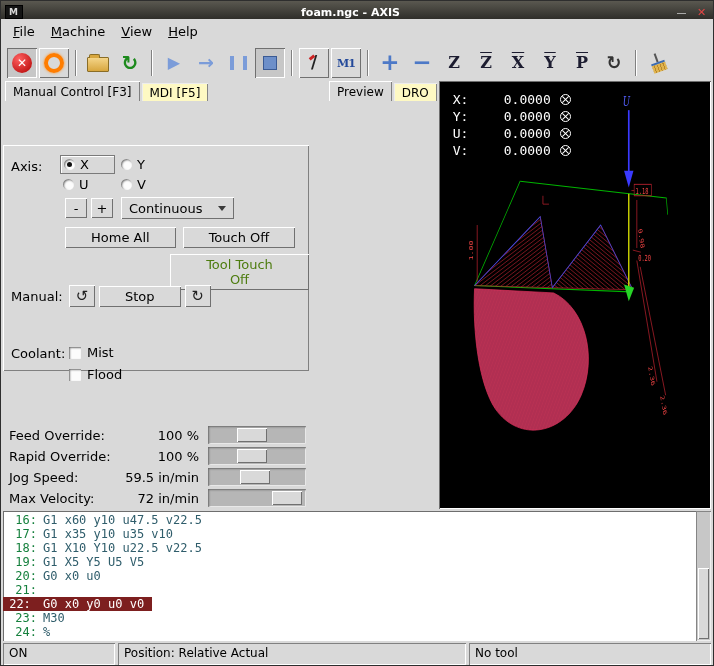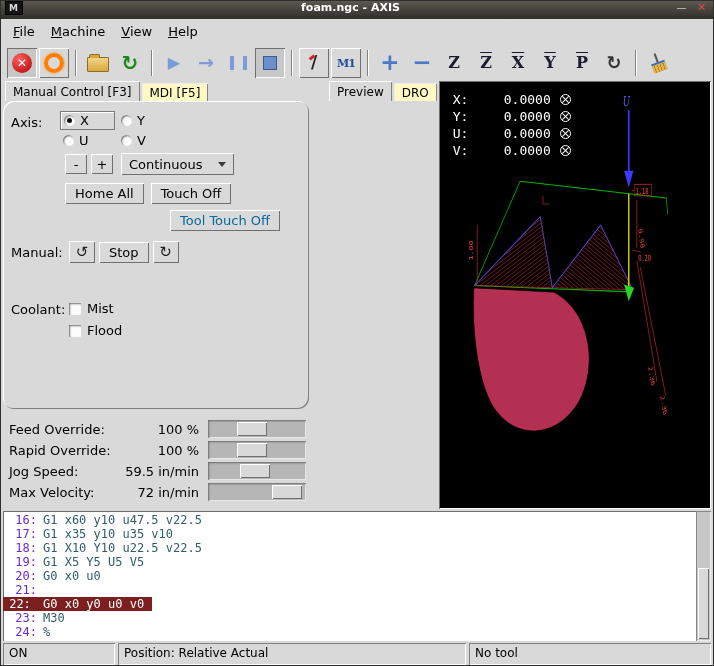--- a/index.html
+++ b/index.html
@@ -3,21 +3,21 @@
 <meta charset="utf-8">
 <style>
   html,body { margin:0; padding:0; background:#9a9a9a; }
   .window {
     width:714px; height:666px; box-sizing:border-box;
     background:#d9d9d9; border:1px solid #2e2e2e; position:relative;
     font-family:"DejaVu Sans","Liberation Sans",sans-serif; font-size:13px; color:#000;
     overflow:hidden;
   }
   
-  .titlebar { height:18px; background:linear-gradient(#5a5850,#2f2e2a); display:flex; align-items:flex-start; padding:0 4px; }
+  .titlebar { height:18px; background:linear-gradient(#5a5850,#2f2e2a); display:flex; align-items:flex-end; padding:0 4px; }
   .win-icon { width:16px; height:12px; background:#141414; border:1px solid #000; margin-right:4px; position:relative; flex:none; }
   .win-icon::after { content:'M'; position:absolute; left:3px; top:0; color:#d8d8d8; font-size:9px; font-weight:bold; line-height:12px; }
   .title { flex:1; text-align:center; color:#fff; font-size:11px; font-weight:bold; }
   .win-btns { display:flex; gap:5px; align-items:center; flex:none; }
   .win-btn { width:15px; height:13px; text-align:center; line-height:13px; font-size:10px; color:#c9c9c9; }
   .win-btn.close { color:#e04545; font-weight:bold; font-size:11px; }
   
   .menubar { height:25px; display:flex; align-items:center; padding:0 4px; }
   .menu-item { padding:3px 8px; }
   .accel { text-decoration:underline; }
@@ -50,35 +50,35 @@
   .ic-broom { width:20px; height:20px; position:relative; transform:rotate(-20deg); }
   .ic-broom::before { content:''; position:absolute; left:9px; top:0; width:2px; height:9px; background:#555; }
   .ic-broom::after { content:''; position:absolute; left:3px; top:9px; width:14px; height:8px; background:repeating-linear-gradient(90deg,#e0b44e 0 2px,#b8872c 2px 3px); border-top:2px solid #3a6ab0; }
   .ic-ccw::after { content:'\21BA'; font-size:15px; color:#222; }
   .ic-cw::after  { content:'\21BB'; font-size:15px; color:#222; }
   
   .main { height:428px; display:flex; padding:0 2px; }
   .tabs { display:flex; height:20px; padding-left:2px; }
   .tab { padding:3px 8px 0 8px; font-size:12px; background:#fef9c3; box-shadow:inset 1px 1px 0 #ededed, inset -1px 0 0 #858585; margin-right:2px; margin-top:2px; height:18px; box-sizing:border-box; }
   .tab.active { background:#d9d9d9; margin-top:0; height:20px; padding-top:4px; box-shadow:inset 1px 1px 0 #fff, inset -1px 0 0 #808080; }
-  .left { width:306px; flex:none; display:flex; flex-direction:column; }
+  .left { width:306px; flex:none; display:flex; flex-direction:column;gap:44px; }
   .panel { background:#d9d9d9; box-shadow:inset 1px 1px 0 #fff, inset -1px -1px 0 #808080; }
-  .manual-panel { height:308px; position:relative;border-radius:11px; }
+  .manual-panel { height:308px; position:relative; }
   .lbl { display:inline-block; }
   .axis-row { position:absolute; top:12px; left:8px; display:flex; }
   .axis-row .lbl { width:52px; padding-top:2px; }
   .axis-grid { display:grid; grid-template-columns:58px 58px; row-gap:5px; }
   .axis-opt { display:flex; align-items:center; gap:5px; }
   .boxed-opt { border:1px solid #7a7a7a; box-shadow:inset 1px 1px 0 #fff; padding:0 8px 0 3px; margin:-2px 6px -2px -3px; }
   .radio { width:11px; height:11px; border-radius:50%; background:#fcfcfc; box-shadow:inset 1px 1px 2px #6f6f6f, inset -1px -1px 1px #fff; position:relative; flex:none; }
   .radio.sel::after { content:''; position:absolute; left:3px; top:3px; width:5px; height:5px; border-radius:50%; background:#101010; }
   .jog-row { position:absolute; top:52px; left:62px; display:flex; gap:4px; align-items:center; }
-  .btn { background:#d9d9d9; border:none; box-shadow:inset 1px 1px 0 #fff, inset -1px -1px 0 #707070; font-family:inherit; font-size:13px; color:#000; padding:3px 10px; }
+  .btn { background:#d9d9d9; border:none; box-shadow:inset 1px 1px 0 #fff, inset -1px -1px 0 #707070; font-family:inherit; font-size:13px; color:#000; padding:3px 26px; }
   .btn.jog { width:22px; height:20px; padding:0; }
-  .btn.disabled { color:#0369a1;margin-left:27px; }
+  .btn.disabled { color:#4d7c0f;margin-left:27px; }
   .btn.spin { width:26px; height:22px; padding:0; }
   .dropdown { box-shadow:inset 1px 1px 0 #fff, inset -1px -1px 0 #707070; height:22px; display:inline-flex; align-items:center; padding:0 8px; margin-left:4px; }
   .dd-arrow { width:0; height:0; border-left:4px solid transparent; border-right:4px solid transparent; border-top:5px solid #3a3a3a; margin-left:16px; }
   .home-row { position:absolute; top:82px; left:62px; display:flex; gap:7px; }
   .tool-row { position:absolute; top:109px; left:140px; }
   .spindle-row { position:absolute; top:140px; left:8px; display:flex; gap:4px; align-items:center; }
   .spindle-row .lbl { width:54px; }
   .coolant-row { position:absolute; top:200px; left:8px; display:flex; }
   .coolant-row .lbl { width:58px; padding-top:1px; }
   .cool-opts { display:flex; flex-direction:column; gap:7px; }
@@ -98,21 +98,21 @@
   .dro { position:absolute; top:10px; left:14px; font-family:"DejaVu Sans Mono","Liberation Mono",monospace; font-size:13px; color:#fff; z-index:2; }
   .dro-row { display:flex; align-items:center; height:17px; }
   .dro-axis { width:24px; }
   .dro-val { width:74px; text-align:right; }
   .unhomed { margin-left:9px; width:9px; height:9px; border:1px solid #fff; border-radius:50%; position:relative; flex:none; }
   .unhomed::before, .unhomed::after { content:''; position:absolute; left:4px; top:0; width:1px; height:9px; background:#fff; }
   .unhomed::before { transform:rotate(45deg); } .unhomed::after { transform:rotate(-45deg); }
   
   .gcode { height:128px; margin:2px 2px 0 2px; background:#fff; box-shadow:inset 1px 1px 0 #6e6e6e, inset -1px -1px 0 #fff; position:relative; overflow:hidden; padding-top:2px; font-family:"DejaVu Sans Mono","Liberation Mono",monospace; font-size:12px; }
   .gline { display:flex; width:max-content; padding-right:8px; line-height:14px; }
-  .gnum { width:34px; text-align:right; margin-right:6px; color:#6d28d9; }
+  .gnum { width:34px; text-align:right; margin-right:6px; color:#15803d; }
   .gtext { color:#2f5d6b; white-space:pre; }
   .gline.hl { background:#7d1f1f; }
   .gline.hl .gnum, .gline.hl .gtext { color:#fff;text-align:center; }
   .gscroll { position:absolute; right:0; top:0; bottom:0; width:15px; background:#c7c7c7; box-shadow:inset 1px 1px 0 #858585, inset -1px -1px 0 #efefef; }
   .gthumb { position:absolute; left:2px; right:2px; top:44%; bottom:2px; background:#d9d9d9; box-shadow:inset 1px 1px 0 #fff, inset -1px -1px 0 #707070; }
   
   .statusbar { height:22px; margin:2px; display:flex; gap:3px; }
   .cell { box-shadow:inset 1px 1px 0 #808080, inset -1px -1px 0 #fff; padding:3px 6px; font-size:12px; box-sizing:border-box; }
   .c1 { width:112px; } .c2 { width:242px; } .c3 { flex:1; }
 </style>

